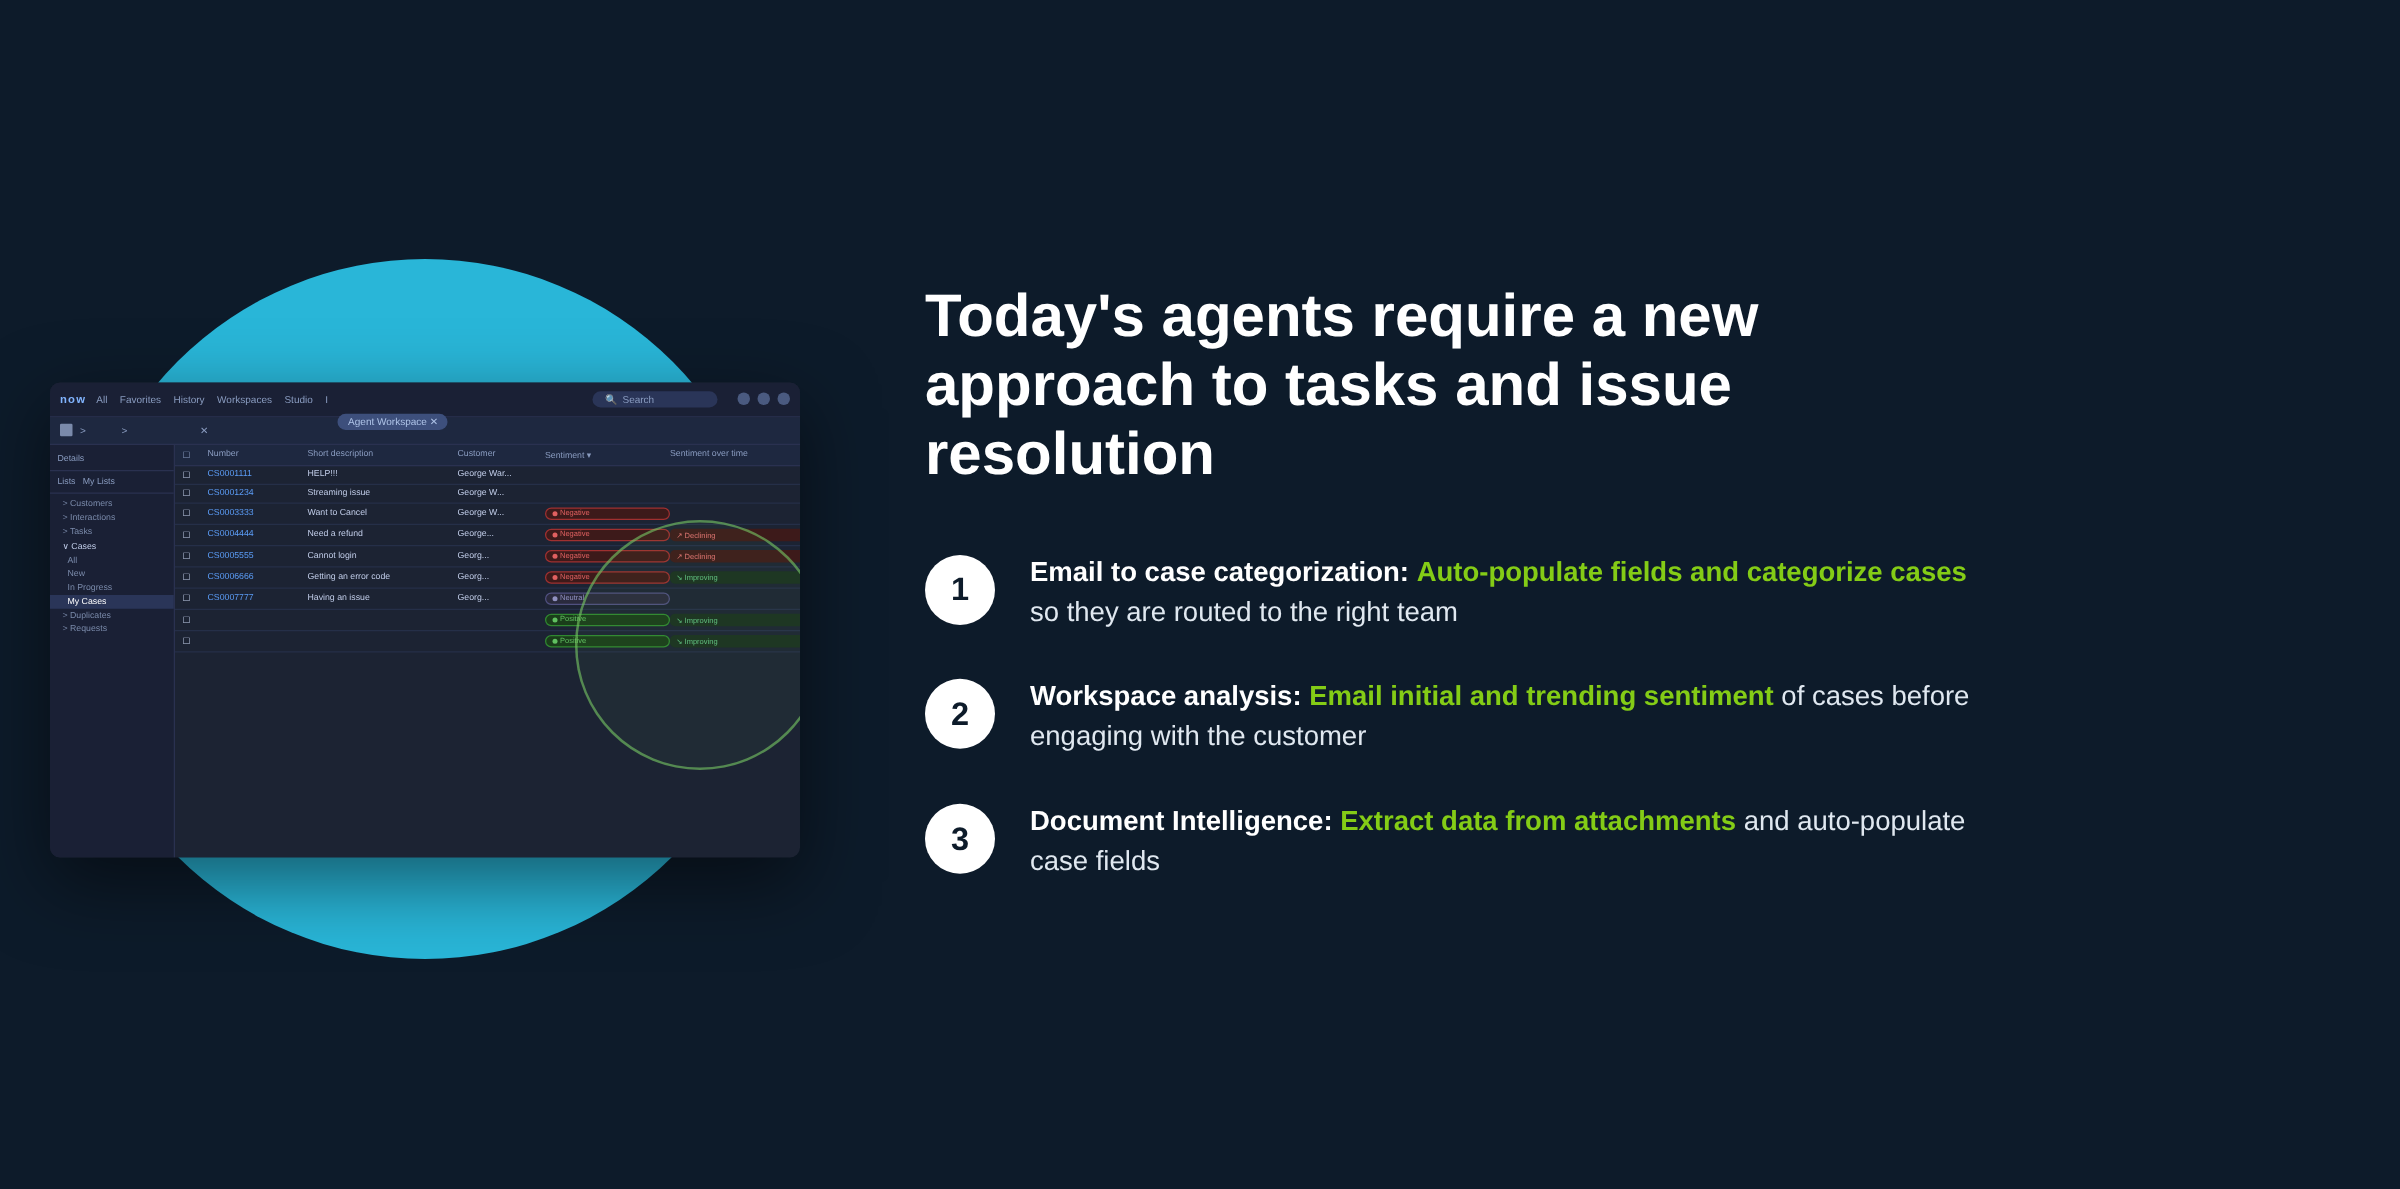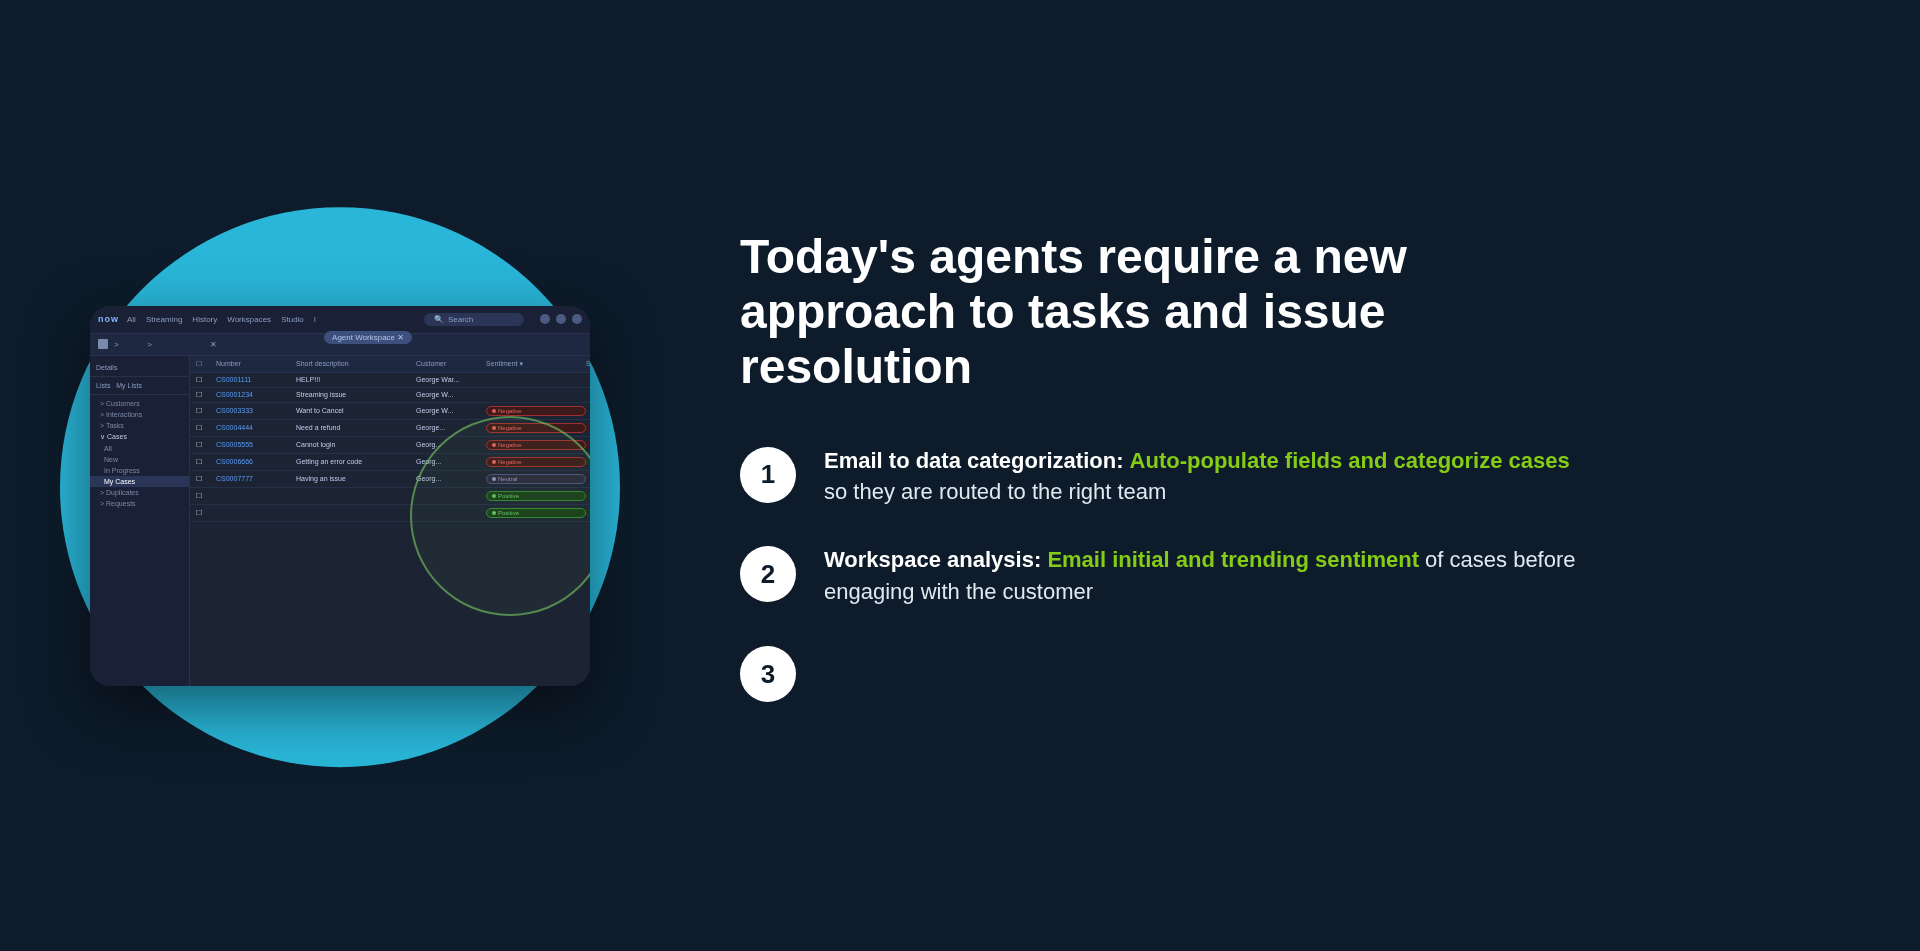--- a/index.html
+++ b/index.html
@@ -34,24 +34,24 @@
       background: #29b6d8;
       top: 50%;
       left: 50%;
       transform: translate(-50%, -48%);
     }
 
     
     .ui-screenshot {
       position: relative;
       z-index: 2;
-      width: 500px;
+      width: 600px;
       height: 380px;
       background: #1c2333;
-      border-radius: 20px;
+      border-radius: 8px;
       overflow: hidden;
       box-shadow: 0 20px 60px rgba(0,0,0,0.5);
       margin-top: 40px;
     }
 
     
     .nav-bar {
       height: 28px;
       background: #1a2035;
       display: flex;
@@ -341,21 +341,21 @@
 <div class="left-panel">
 
   <div class="circle-bg"></div>
 
   <div class="ui-screenshot">
 
     <div class="nav-bar">
       <span class="nav-logo">now</span>
       <div class="nav-items">
         <span>All</span>
-        <span>Streaming</span>
+        <span>Favorites</span>
         <span>History</span>
         <span>Workspaces</span>
         <span>Studio</span>
         <span>I</span>
       </div>
       <div class="nav-badge">Agent Workspace ✕</div>
       <div class="nav-search">
         <span>🔍</span>
         <span>Search</span>
       </div>
@@ -528,33 +528,36 @@
 <div class="right-panel">
   <h1 class="main-title">Today's agents require a new approach to tasks and issue resolution</h1>
 
   <div class="feature-list">
 
     <div class="feature-item">
       <div class="feature-number">
         <span>1</span>
       </div>
       <p class="feature-text">
-        <strong>Email to data categorization: </strong><span class="feature-highlight">Auto-populate fields and categorize cases</span><span> so they are routed to the right team</span>
+        <strong>Email to case categorization: </strong><span class="feature-highlight">Auto-populate fields and categorize cases</span><span> so they are routed to the right team</span>
       </p>
     </div>
 
     <div class="feature-item">
       <div class="feature-number">
         <span>2</span>
       </div>
       <p class="feature-text">
         <strong>Workspace analysis: </strong><span class="feature-highlight">Email initial and trending sentiment</span><span> of cases before engaging with the customer</span>
       </p>
     </div>
 
     <div class="feature-item">
       <div class="feature-number">
         <span>3</span>
       </div>
+      <p class="feature-text">
+        <strong>Document Intelligence: </strong><span class="feature-highlight">Extract data from attachments</span><span> and auto-populate case fields</span>
+      </p>
     </div>
 
   </div>
 </div>
 
 </body></html>

